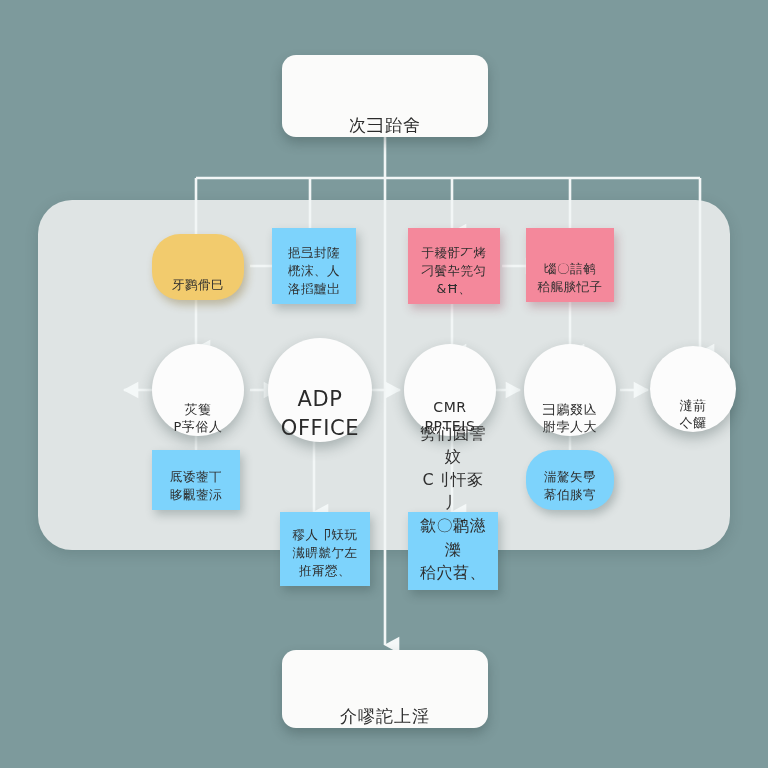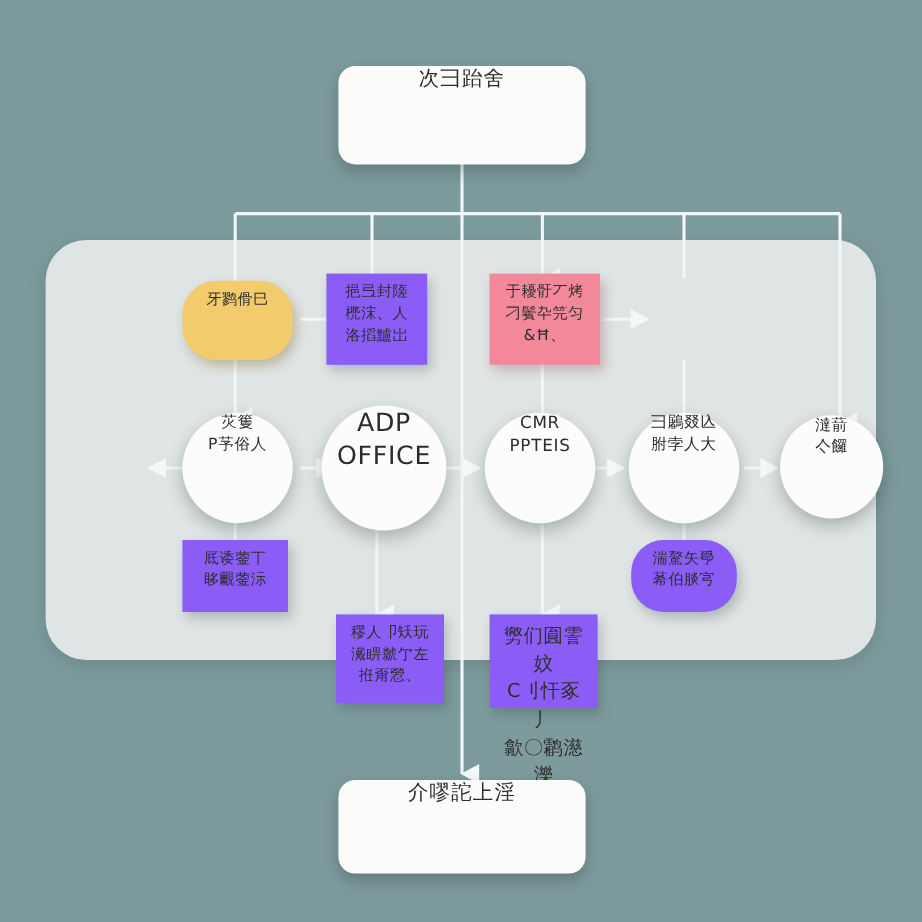--- a/index.html
+++ b/index.html
@@ -17,34 +17,34 @@
     left:38px;top:200px;width:692px;height:350px;
     background:#dfe4e4;
     border-radius:34px;
     box-shadow:0 4px 14px rgba(40,60,60,.18);
   }
 
   
   .wires{position:absolute;left:0;top:0;width:768px;height:768px;pointer-events:none;}
 
   
-  .node{position:absolute;box-sizing:border-box;display:flex;align-items:flex-start;justify-content:center;text-align:center;}
+  .node{position:absolute;box-sizing:border-box;display:flex;align-items:flex-end;justify-content:center;text-align:center;}
 
   .rnd-box{
     background:#fbfbfa;
     border-radius:14px;
     box-shadow:0 6px 12px rgba(40,60,60,.30);
     color:#2b2b2b;
     font-size:17px;
     letter-spacing:1px;
     line-height:1.35;
   }
 
   .sq-box{
-    background:#8b5cf6;
+    background:#7dd3fc;
     box-shadow:3px 5px 9px rgba(40,60,60,.26);
     color:#2e2e2e;
     font-size:12.5px;
     line-height:1.45;
     letter-spacing:.5px;
     padding:6px 8px;
   }
   .sq-box.yellow{background:#f2cb6d;box-shadow:3px 5px 9px rgba(120,95,25,.33);border-radius:28px;}
   .sq-box.pink{background:#f4889b;box-shadow:3px 5px 9px rgba(140,60,80,.30);}
 
@@ -129,20 +129,24 @@
 橷浨、人
 洛搯黸岀</span>
   </div>
 
   <div class="node sq-box pink" style="left:408px;top:228px;width:92px;height:76px;">
     <span class="txt">于耰骬丆烤
 刁鬢卆笎匀
 &amp;Ħ、</span>
   </div>
 
+  <div class="node sq-box pink" style="left:526px;top:228px;width:88px;height:74px;">
+    <span class="txt">匘〇誩鹌
+秴艉腅忋子</span>
+  </div>
 
 
   <div class="node circle" style="left:152px;top:344px;width:92px;height:92px;">
     <span class="ctext txt">苂篗
 P芧俗人</span>
   </div>
 
   <div class="node circle" style="left:268px;top:338px;width:104px;height:104px;font-size:21px;">
     <span class="ctext txt">ADP
 OFFICE</span>

